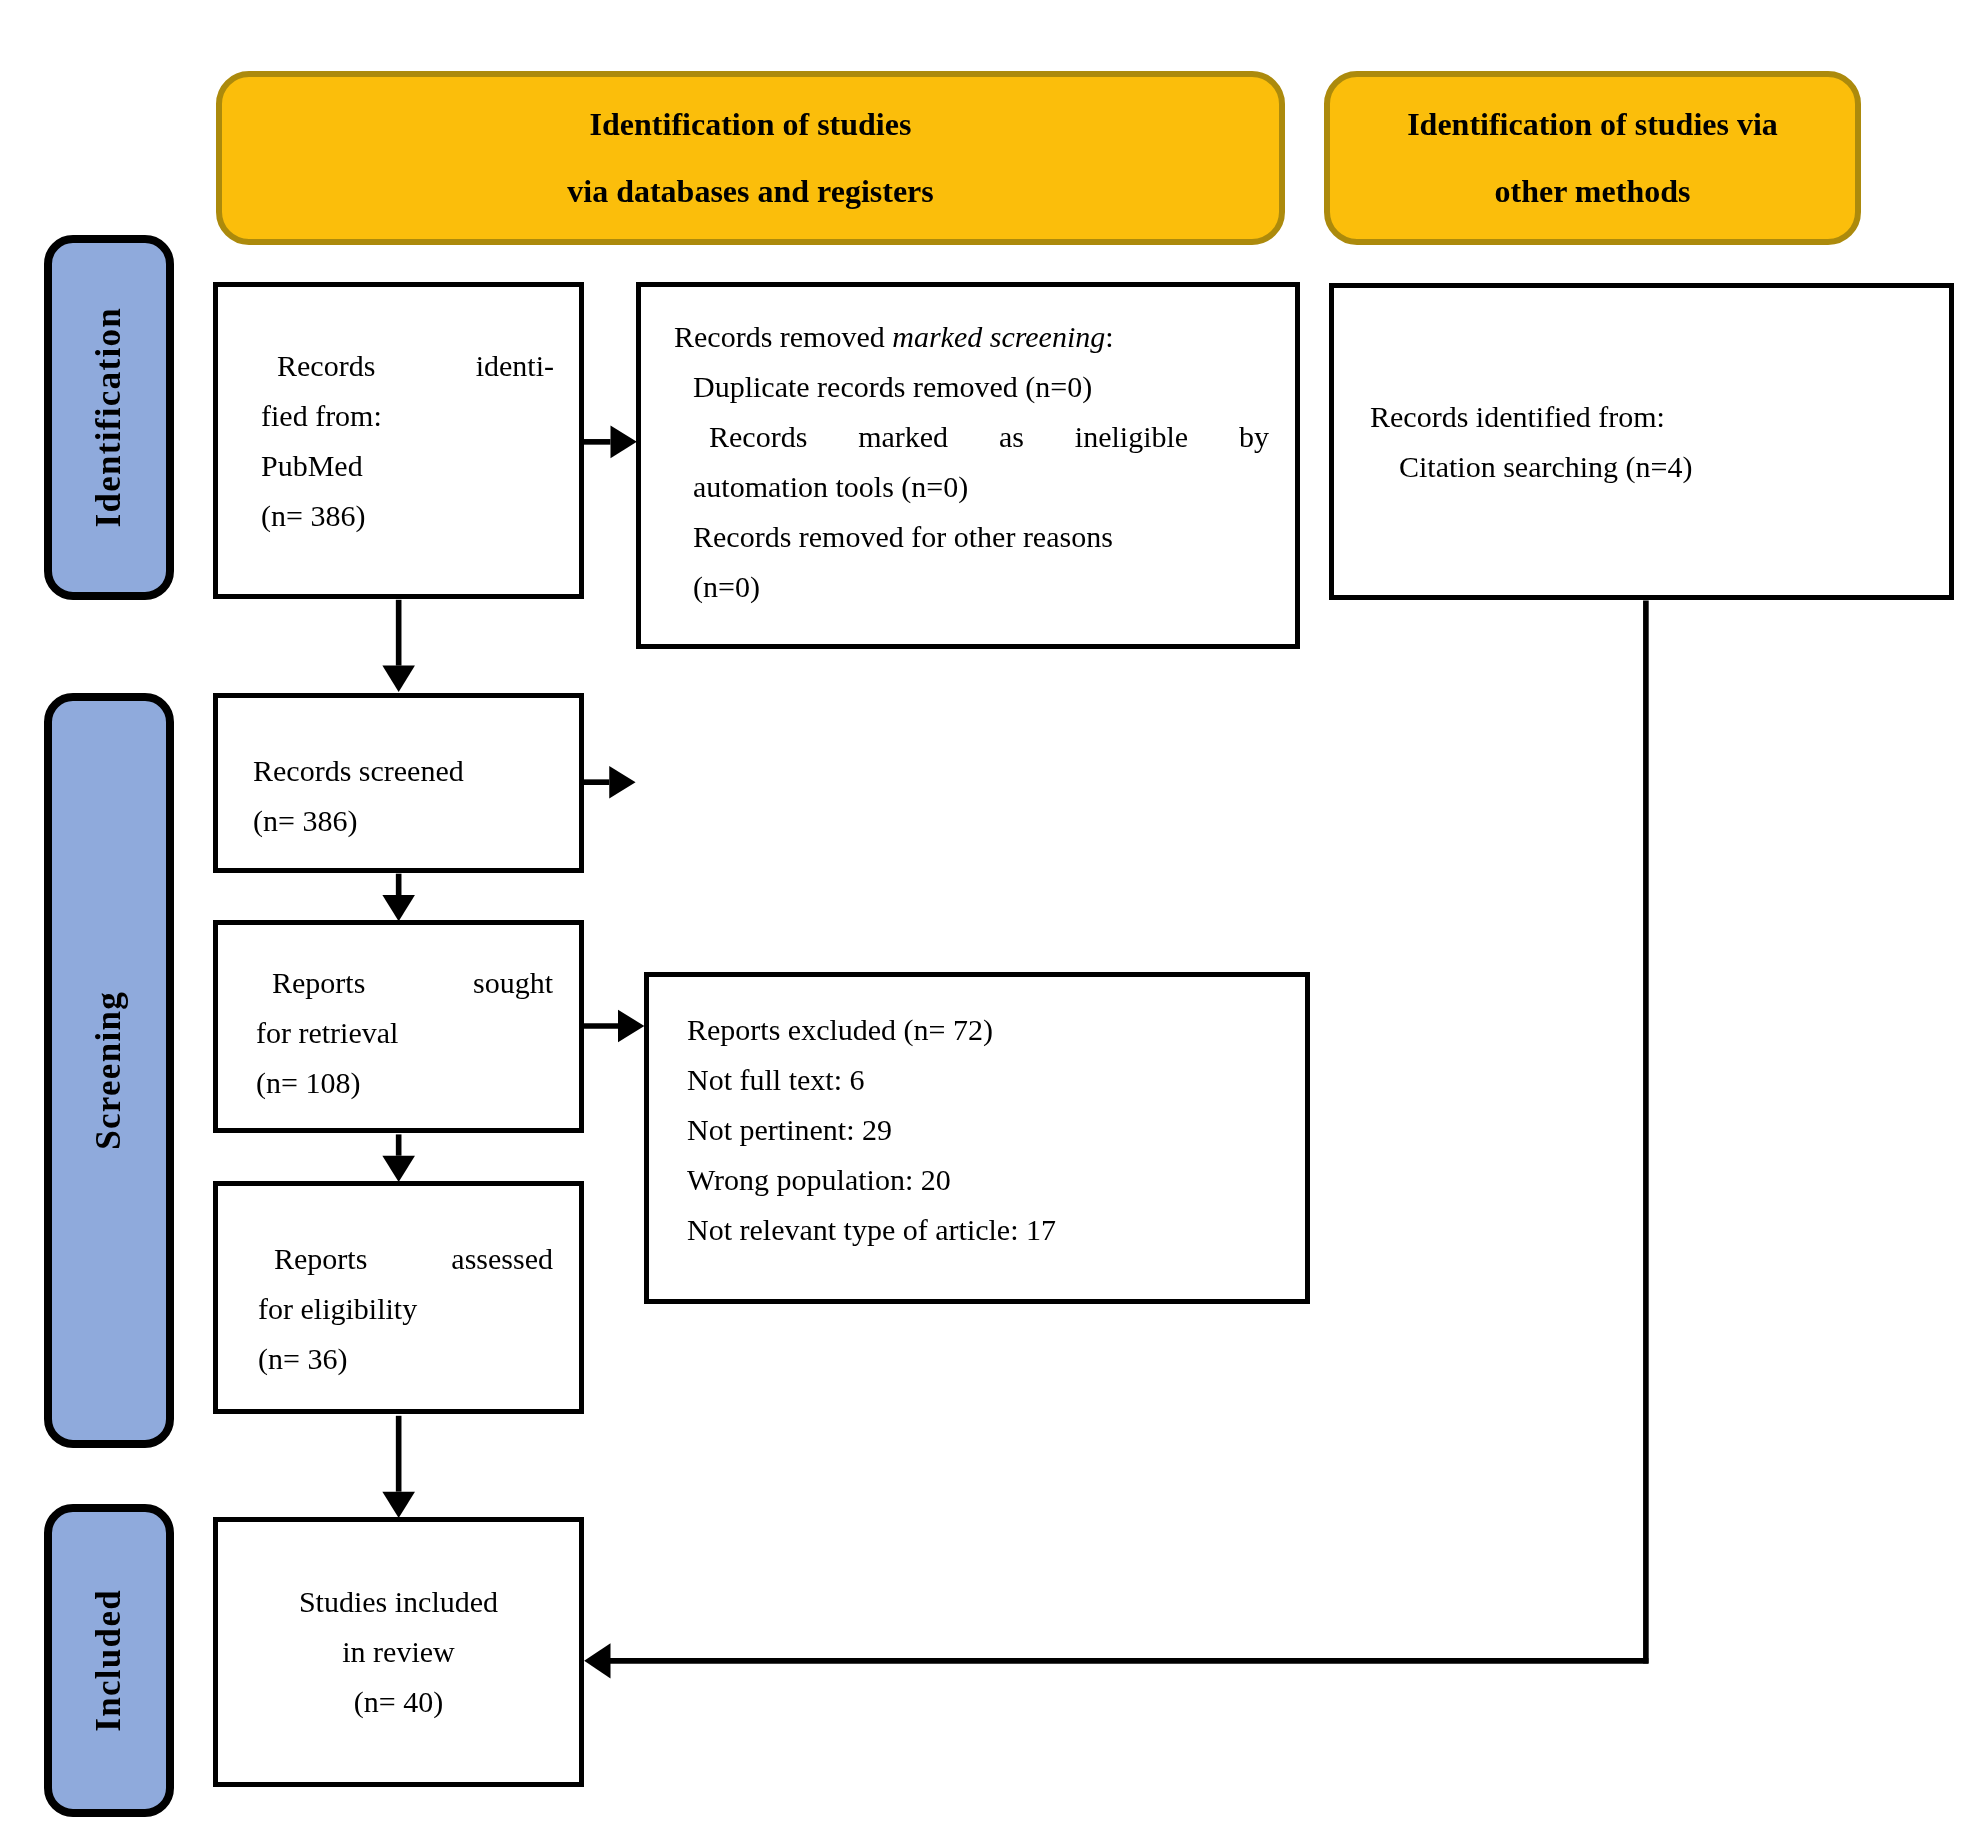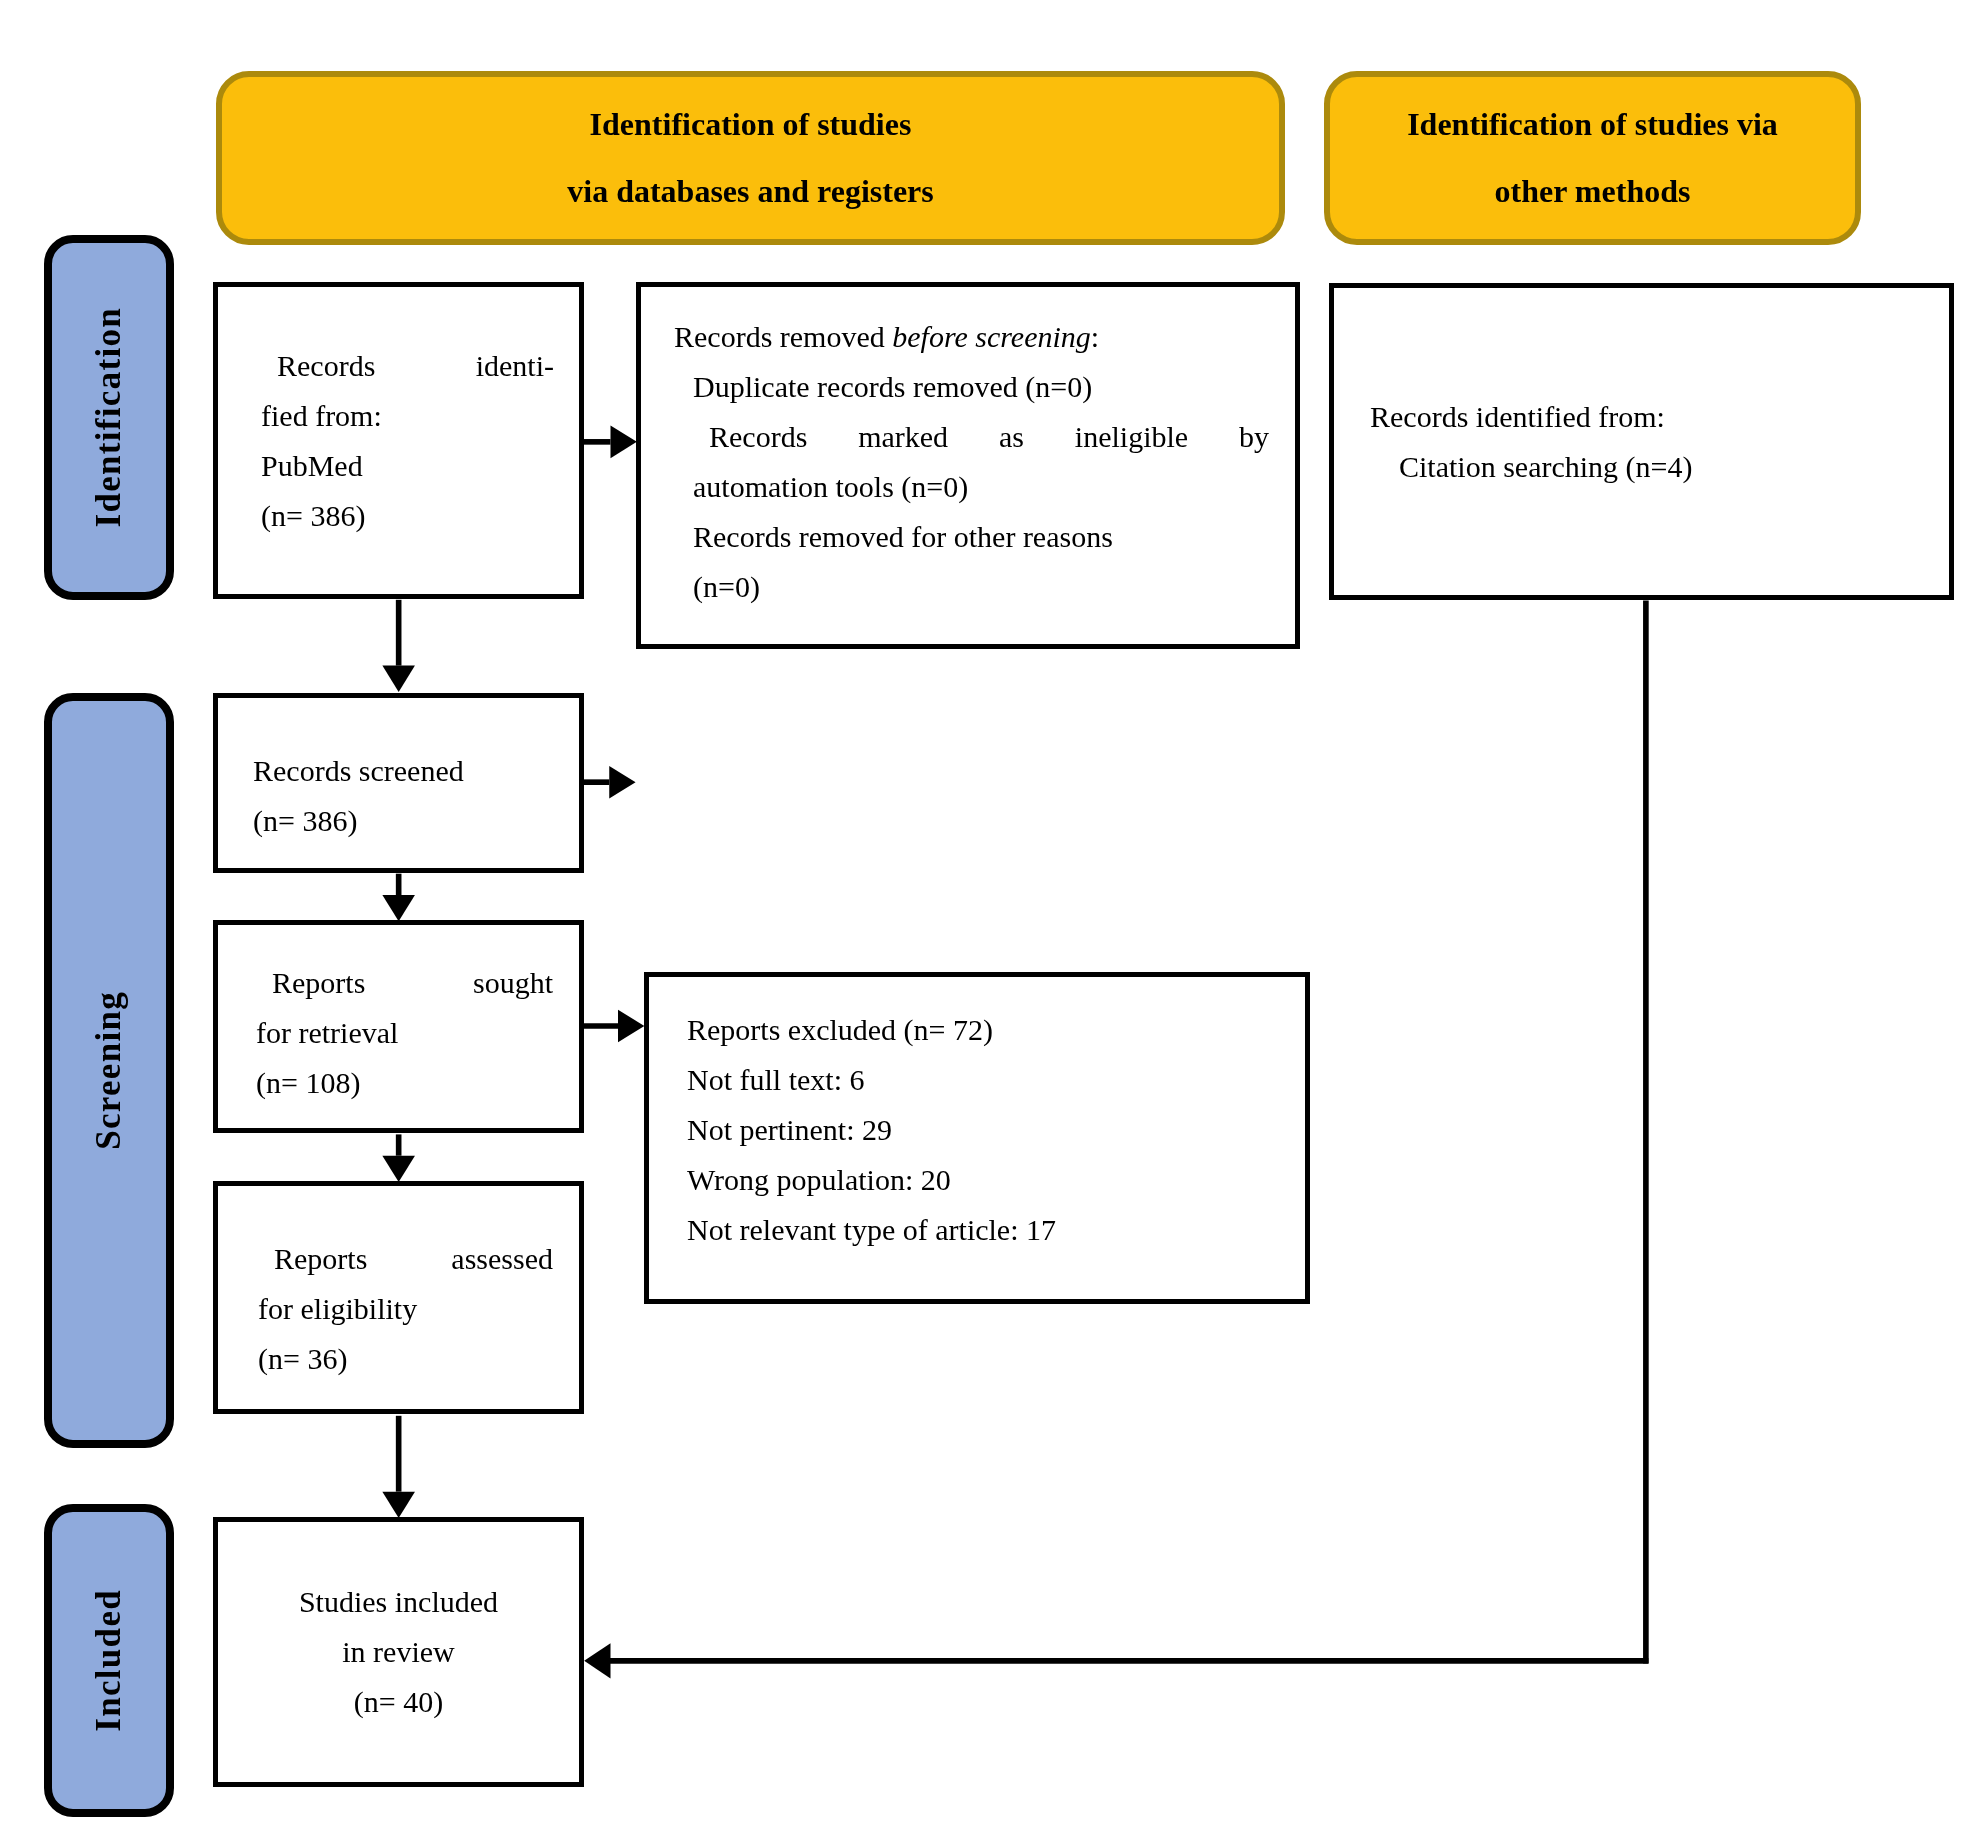--- a/index.html
+++ b/index.html
@@ -132,21 +132,21 @@
   </div>
 
   <div class="box b1">
       <div class="line j">Records identi-</div>
       <div class="line">fied from:</div>
       <div class="line">PubMed</div>
       <div class="line">(n= 386)</div>
     </div>
 
   <div class="box b2">
-    <div class="line"><span>Records removed </span><em>before screening</em><span>:</span></div>
+    <div class="line"><span>Records removed </span><em>marked screening</em><span>:</span></div>
     <div class="items">
         <div class="line">Duplicate records removed (n=0)</div>
         <div class="line j">Records marked as ineligible by</div>
         <div class="line">automation tools (n=0)</div>
         <div class="line">Records removed for other reasons</div>
         <div class="line">(n=0)</div>
       </div>
   </div>
 
   <div class="box b3">

